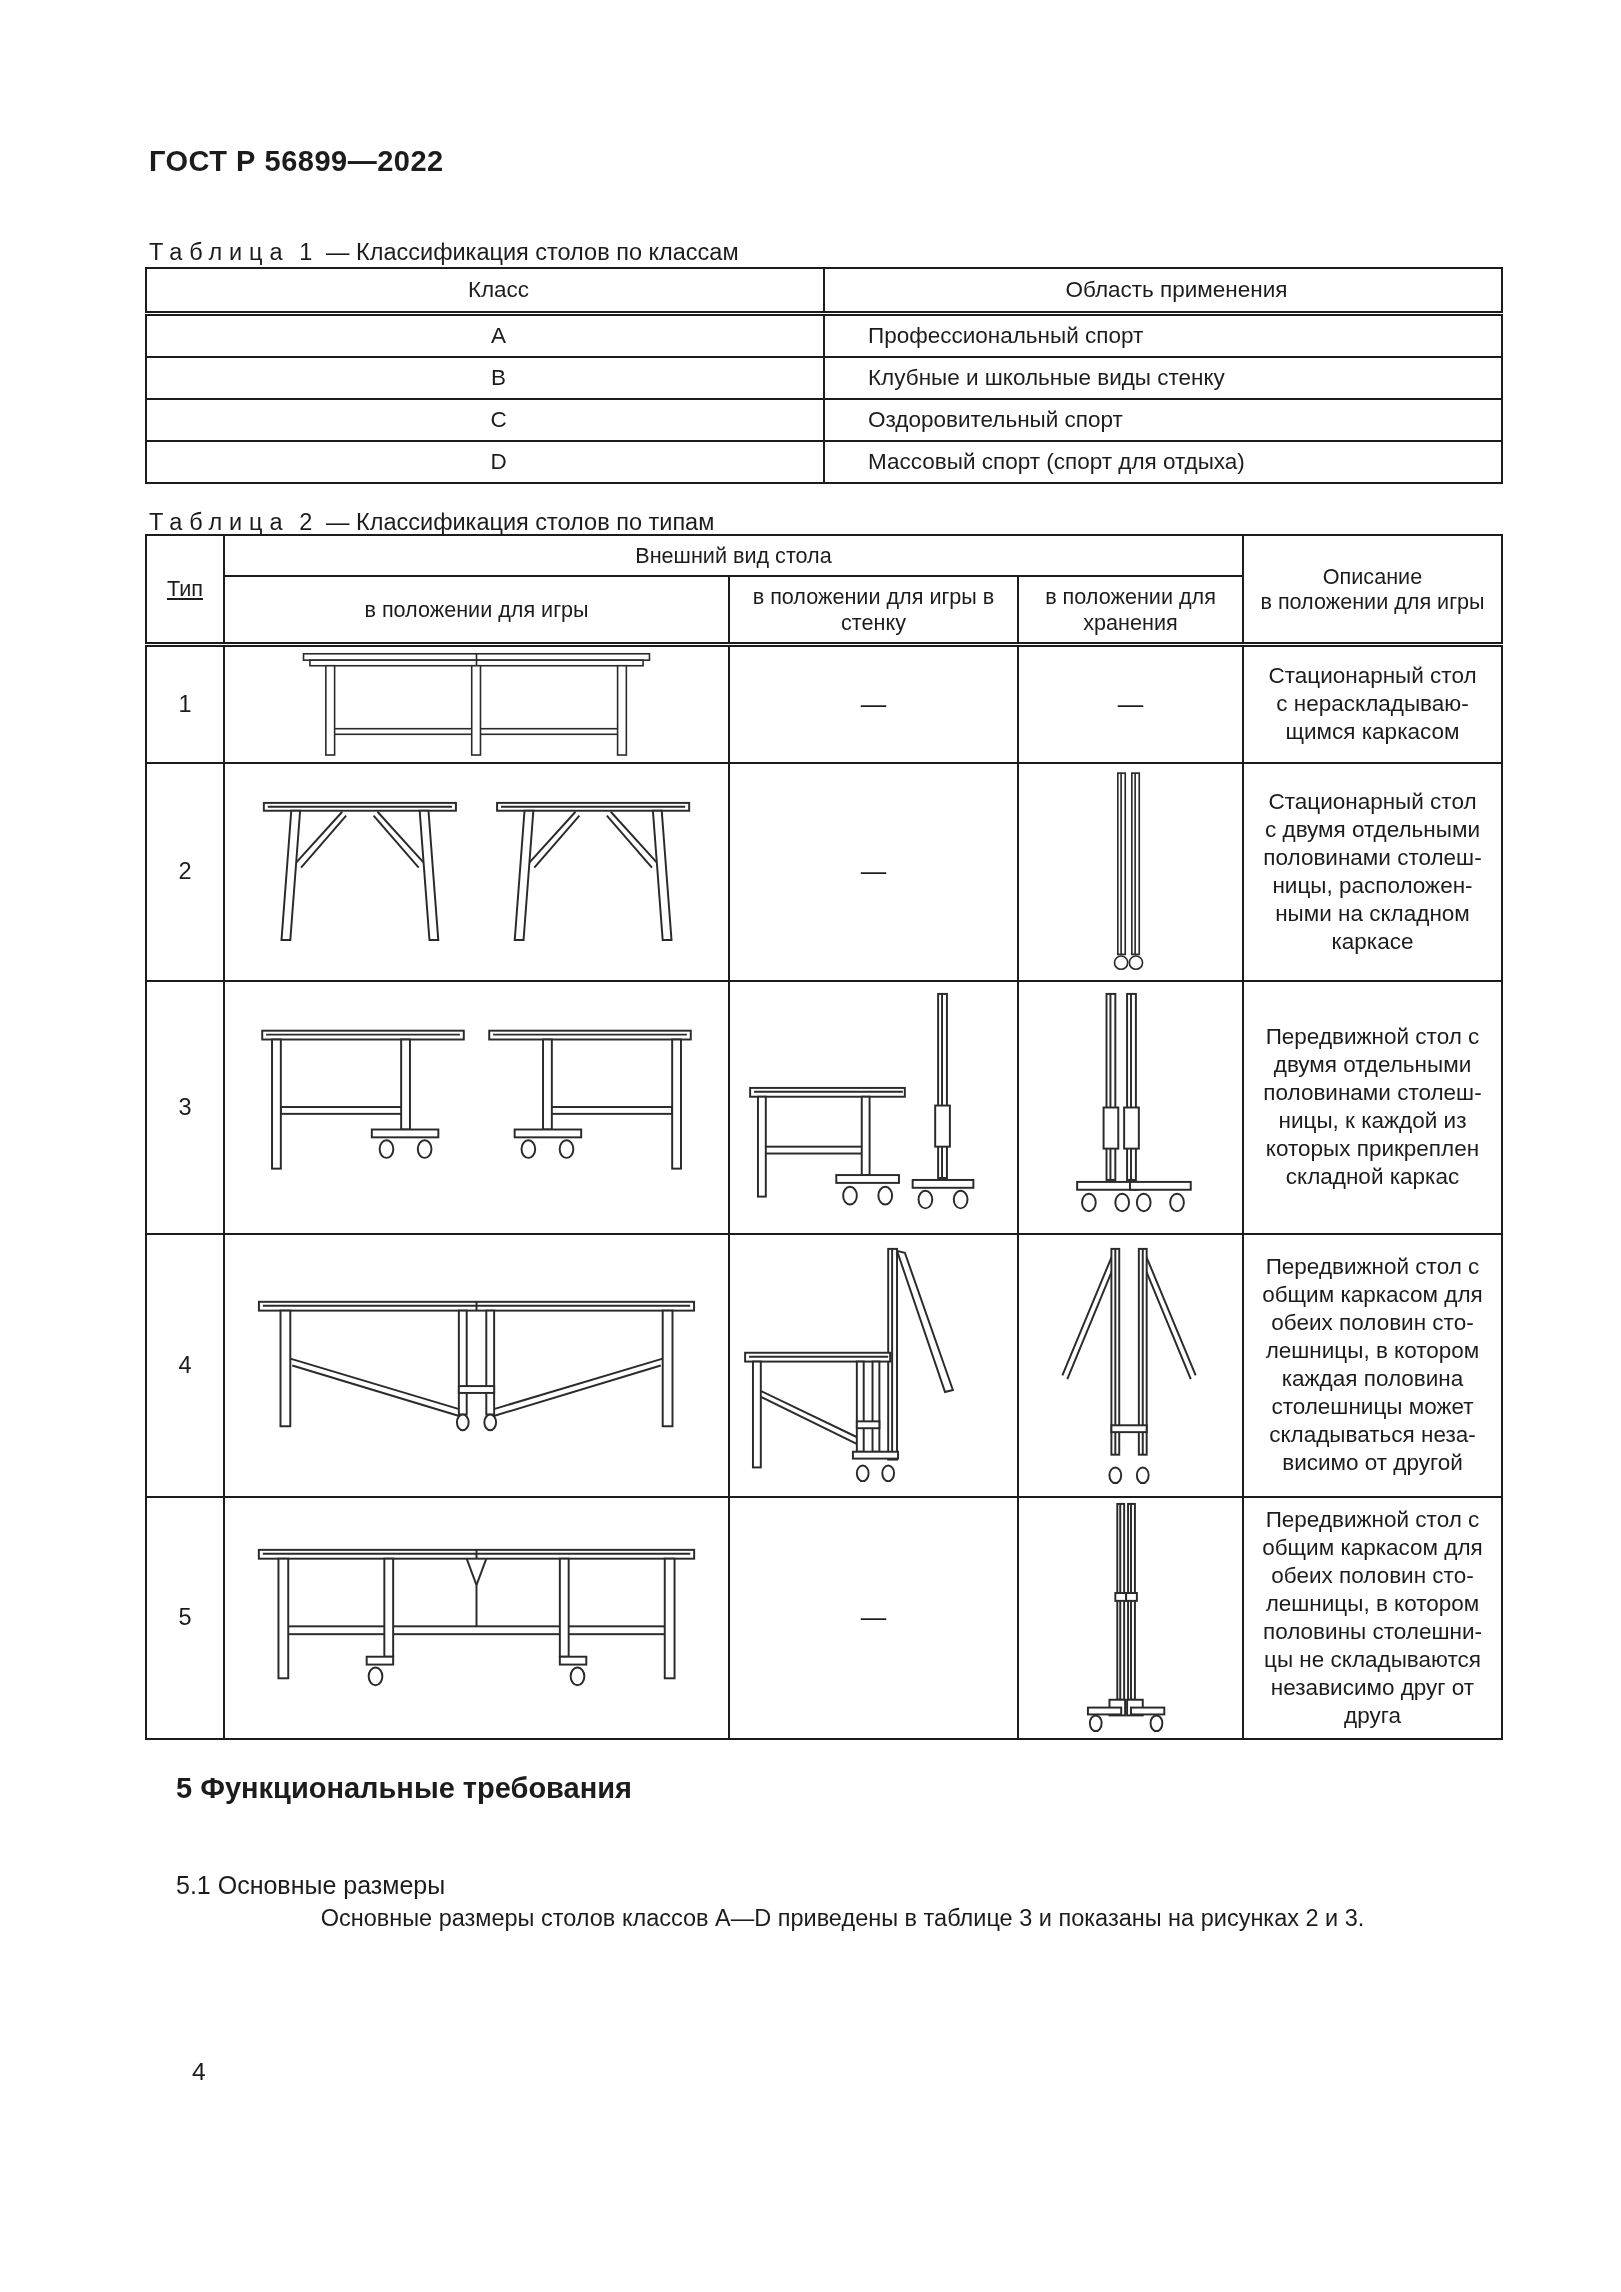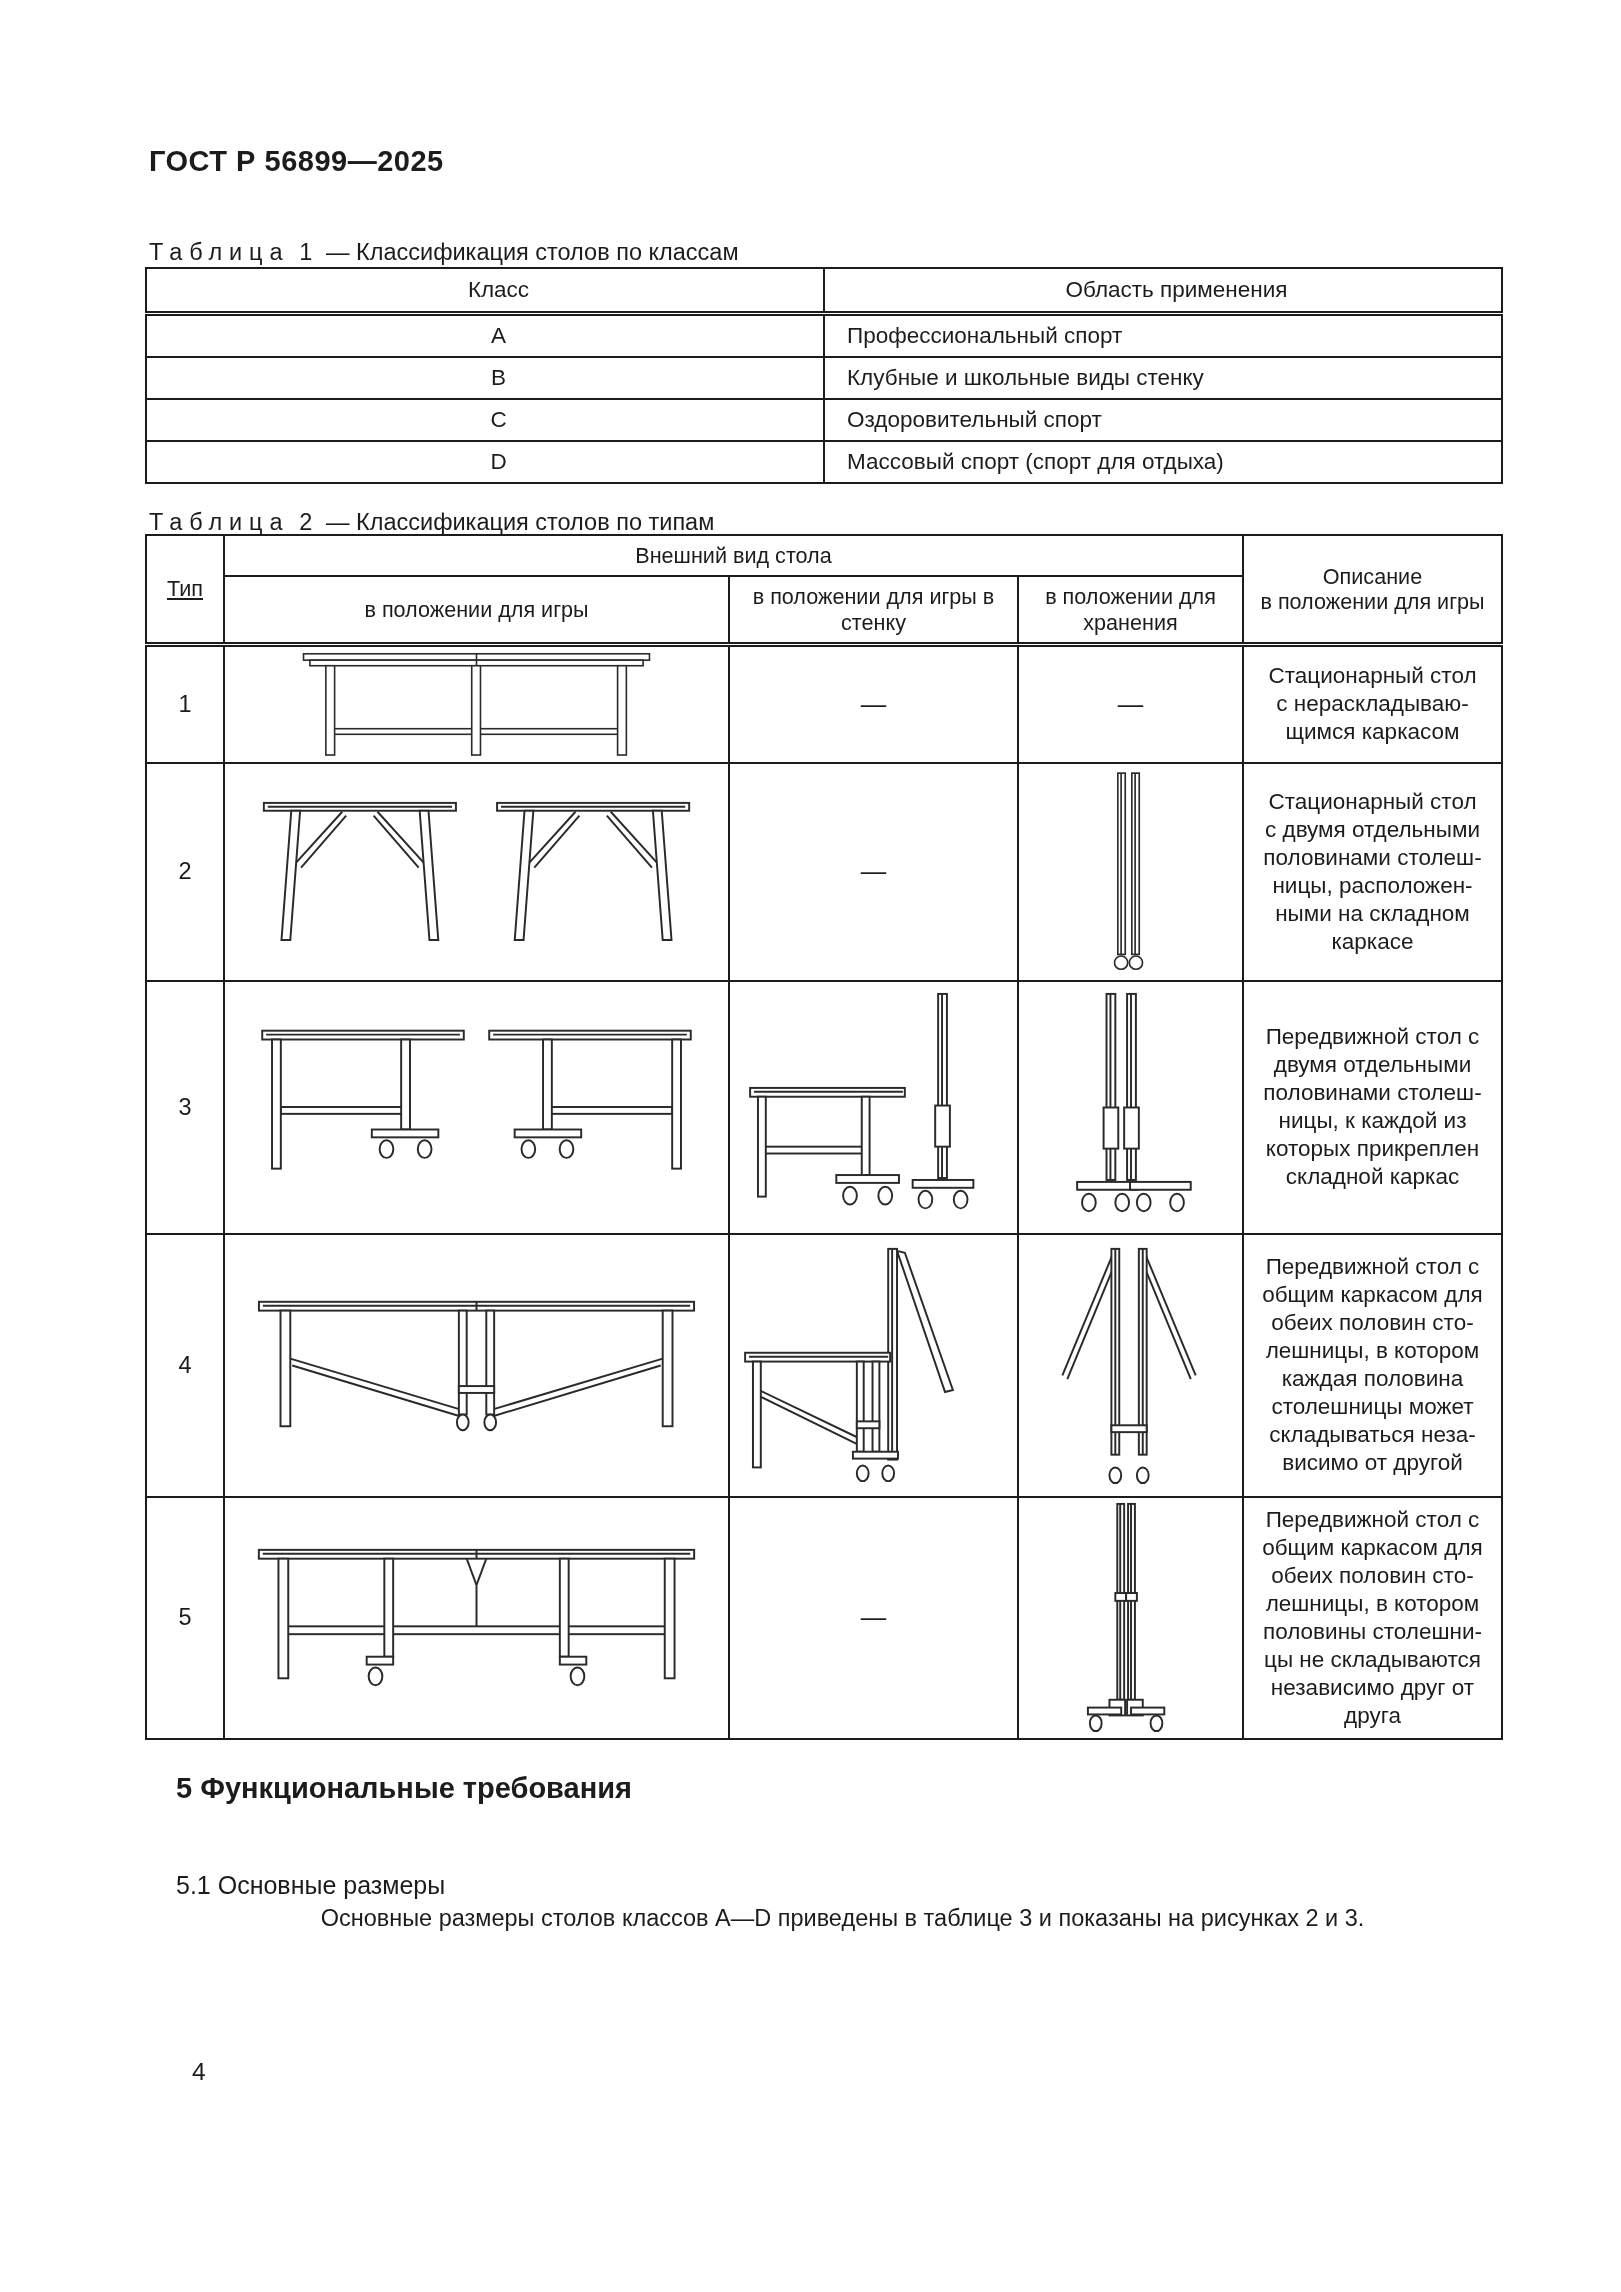--- a/index.html
+++ b/index.html
@@ -16,21 +16,21 @@
   .t1-title{left:149px;top:223px;}
   .t2-title{left:149px;top:493px;}
 
   table{border-collapse:collapse;table-layout:fixed;background:#fff;}
   #table1{left:145px;top:267px;width:1357px;}
   #table1 th,#table1 td{border:2px solid #1c1c1c;font-weight:normal;padding-left:28px;}
   #table1 table, #table1{border:2.9px solid #1c1c1c;}
   #table1 th{height:40px;font-size:22.5px;text-align:center;border-bottom:5.9px double #1c1c1c;}
   #table1 td{height:38px;font-size:22.5px;border-top-width:2.9px;border-bottom-width:2.9px;}
   #table1 td.klass{text-align:center;}
-  #table1 td.area{text-align:left;padding-left:22px;}
+  #table1 td.area{text-align:left;padding-left:43px;}
 
   #table2{left:145px;top:534px;width:1357px;border:2.9px solid #1c1c1c;}
   #table2 th,#table2 td{border:2px solid #1c1c1c;font-weight:normal;background:#fff;}
   #table2 th{font-size:21.6px;text-align:center;vertical-align:middle;white-space:pre-line;line-height:25.5px;}
   #table2 tr.hdr1 th{height:37px;}
   #table2 tr.hdr2 th{height:63px;border-bottom:5.9px double #1c1c1c;}
   #table2 th.typ{border-bottom:5.9px double #1c1c1c;text-decoration:underline;}
   #table2 th.desc-h{border-bottom:5.9px double #1c1c1c;}
   #table2 td{border-top-width:2.9px;border-bottom-width:2.9px;vertical-align:middle;}
   #table2 td.type-cell{text-align:center;font-size:23.5px;}
@@ -42,21 +42,21 @@
   .sec-heading{left:176px;top:1772px;font-size:29px;font-weight:bold;}
   .sec-sub{left:176px;top:1871px;font-size:25px;font-weight:normal;}
   .sec-para{left:176px;top:1905px;font-size:23.5px;width:1333px;text-align:center;}
   .page-num{left:192px;top:2058px;font-size:24.5px;}
 
   .dg{stroke:#2a2a2a;stroke-width:2;fill:#fff;}
 </style>
 </head>
 <body>
 
-<div class="abs doc-code">ГОСТ Р 56899—2025</div>
+<div class="abs doc-code">ГОСТ Р 56899—2022</div>
 
 <div class="abs tbl-title t1-title">
   <span class="spaced">Таблица</span><span class="num">1</span><span>— Классификация столов по классам</span>
 </div>
 
 <table id="table1" class="abs">
   <colgroup>
       <col style="width:678px">
       <col style="width:678px">
     </colgroup>

